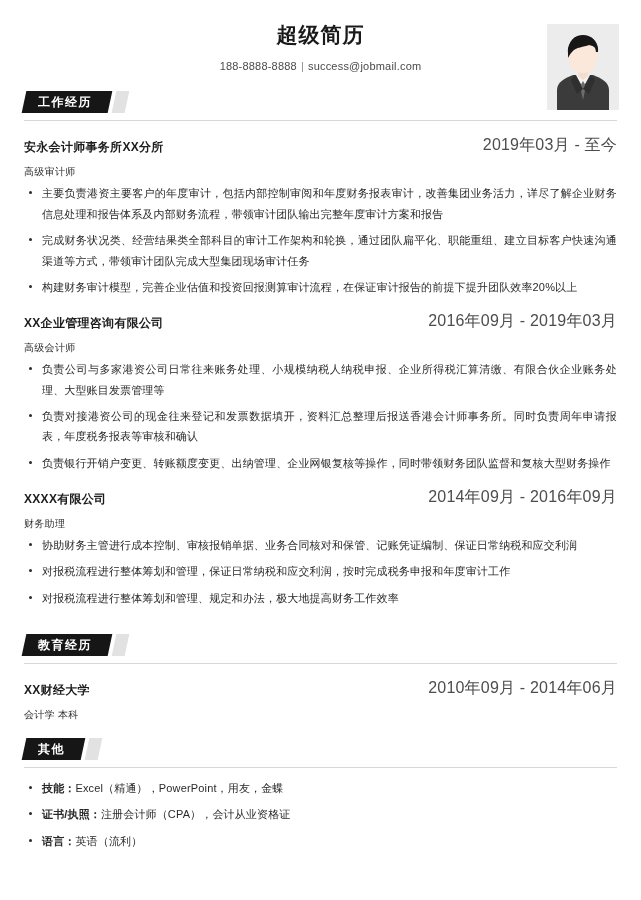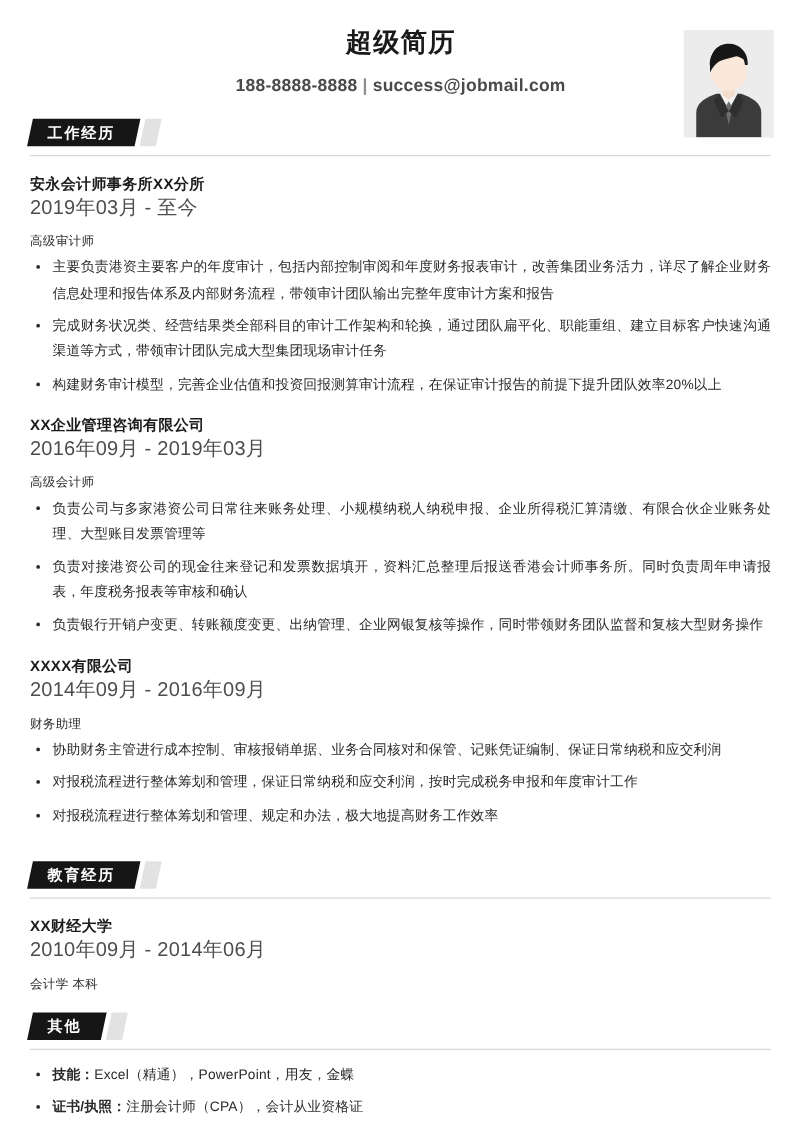--- a/index.html
+++ b/index.html
@@ -30,25 +30,24 @@
   }
   .resume-title {
     font-size: 21px;
     font-weight: bold;
     letter-spacing: 1px;
     color: #1a1a1a;
     margin: 0 0 12px 0;
     line-height: 1.2;
   }
   .contact-line {
-    font-size: 14px;
+    font-size: 11px;
     color: #4a4a4a;
     letter-spacing: 0.2px;
     line-height: 1.3;
-    font-weight: bold;
   }
   .contact-sep {
     color: #8e8e8e;
     padding: 0 4px;
   }
 
   
   .avatar {
     position: absolute;
     top: 24px;
@@ -105,23 +104,22 @@
     background: #d8d8d8;
   }
 
   
   .entry {
     margin-bottom: 4px;
   }
   .entry-top {
     display: flex;
     justify-content: space-between;
-    align-items: flex-start;
+    align-items: flex-end;
     padding: 4px 0 0 0;
-    flex-direction: column;
   }
   .org {
     font-size: 12px;
     font-weight: bold;
     color: #1c1c1c;
     letter-spacing: 0.3px;
   }
   .period {
     font-size: 16px;
     color: #4d4d4d;

